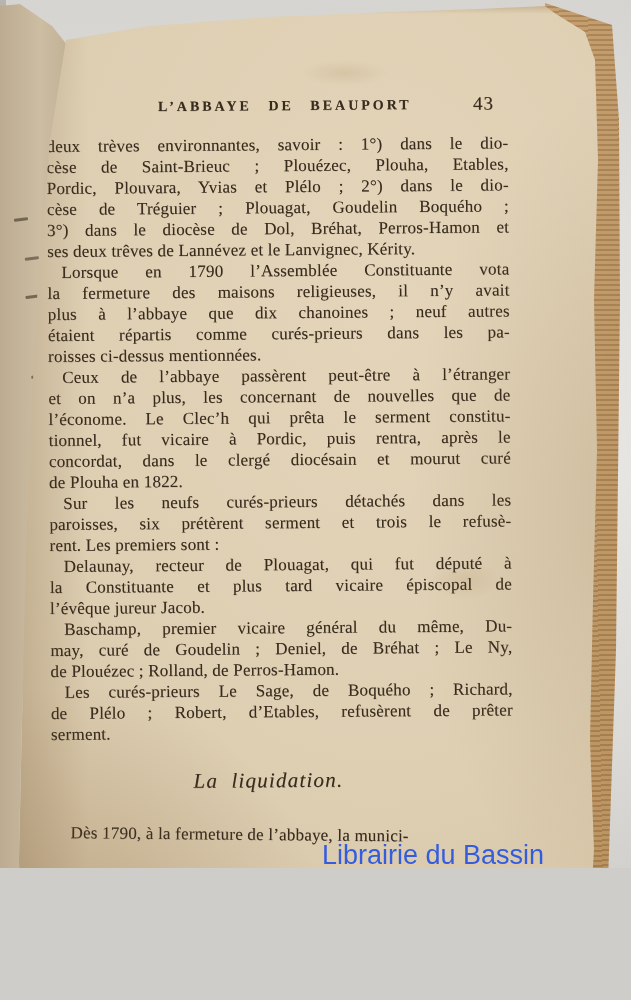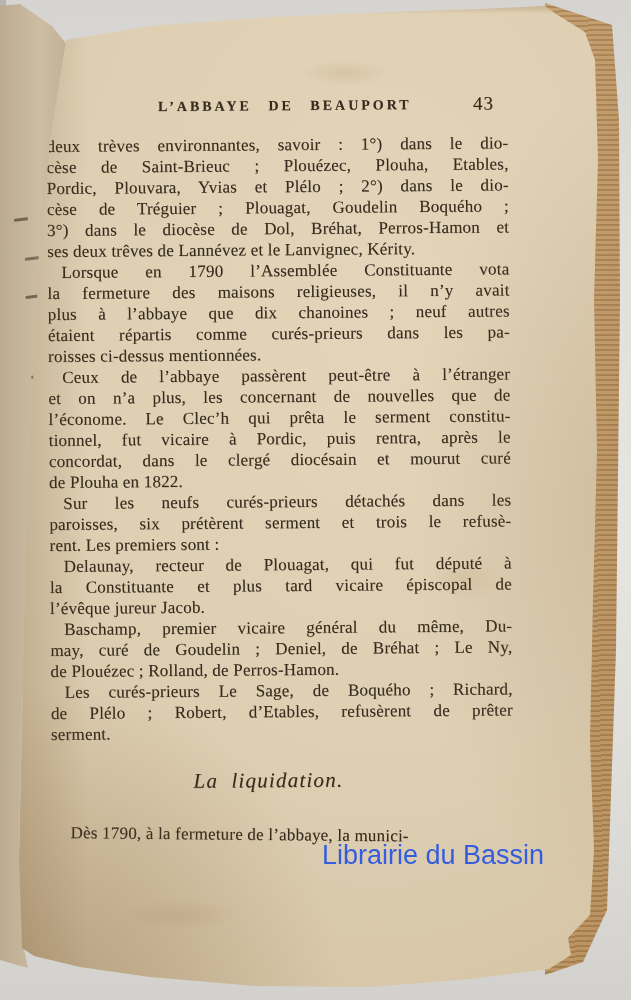--- a/index.html
+++ b/index.html
@@ -1,17 +1,17 @@
 <!DOCTYPE html>
 <html><head>
 <meta charset="utf-8">
 <style>
   html,body{margin:0;padding:0;background:#cfcdc9;}
   .photo{
-    position:relative;width:631px;height:1000px;overflow:hidden;
+    position:relative;width:631px;height:868px;overflow:hidden;
     background:linear-gradient(180deg,#d6d4d0 0%,#e2e0dc 25%,#e7e5e1 55%,#dcdad6 85%,#d3d1cd 100%);
     font-family:"Liberation Serif", serif;
   }
   
   .left-sliver{
     position:absolute;left:0;top:0;width:6px;height:890px;
     background:linear-gradient(180deg,rgba(70,62,52,.2) 0%,rgba(62,54,46,.85) 18%,rgba(58,50,42,.9) 60%,rgba(80,72,62,.25) 100%);
   }
   
   .prev-page{

